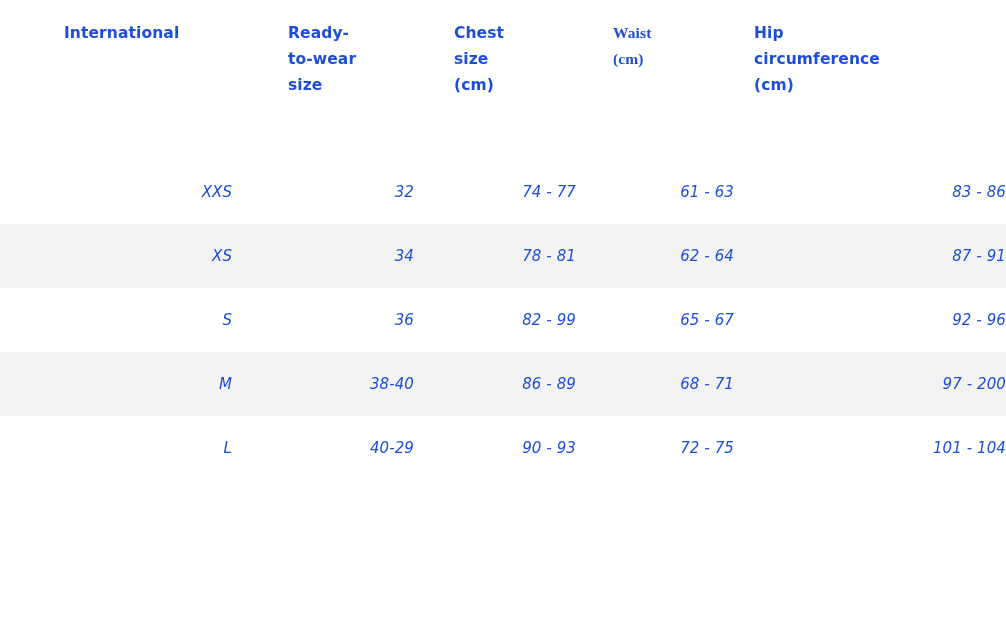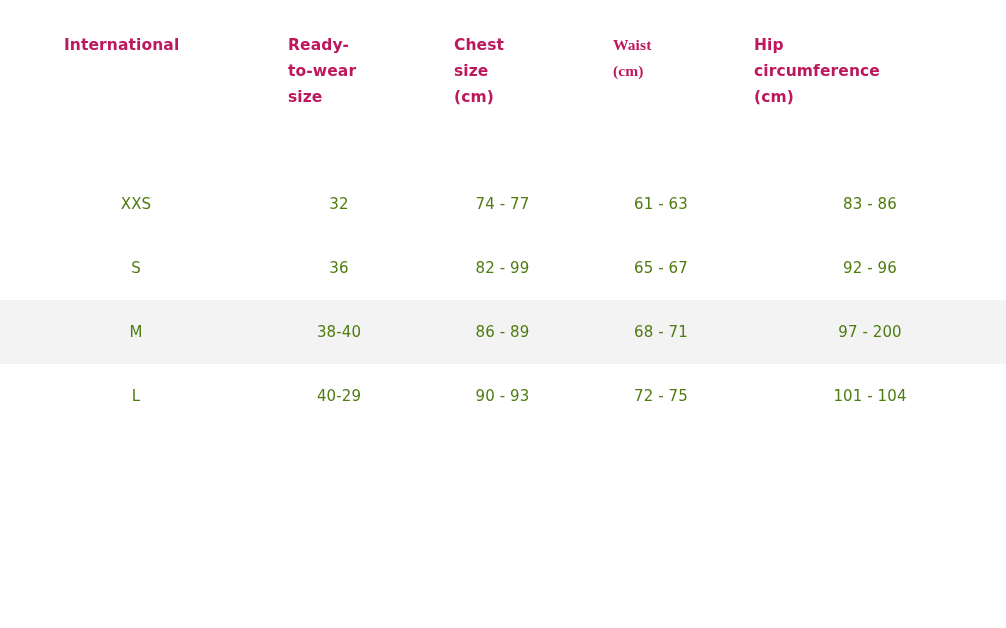--- a/index.html
+++ b/index.html
@@ -27,39 +27,40 @@
   table.size-table col.c2 { width: 162px; }
   table.size-table col.c3 { width: 158px; }
   table.size-table col.c4 { width: 272px; }
 
   thead th {
     text-align: left;
     vertical-align: top;
     font-weight: bold;
     font-size: 15.5px;
     line-height: 26px;
-    color: #be185d;
-    padding: 32px 10px 28px 0;
+    color: #1d4ed8;
+    padding: 20px 10px 28px 0;
     background: #ffffff;
     letter-spacing: 0.1px;
   }
   thead th.h0 { padding-left: 64px; }
   thead th.h1 { padding-left: 56px; }
   thead th.h2 { padding-left: 40px; }
   thead th.h3 { padding-left: 37px; font-family: Liberation Serif, serif; }
   thead th.h4 { padding-left: 20px; }
 
   tbody td {
-    text-align: center;
+    text-align: right;
     vertical-align: middle;
     font-size: 15px;
-    color: #4d7c0f;
+    color: #1d4ed8;
     height: 64px;
     padding: 0;
     letter-spacing: 0.1px;
+    font-style: italic;
   }
   tbody td.c0 { padding-left: 40px; }
   tbody td.c1 { padding-left: 32px; }
   tbody td.c2 { padding-left: 15px; }
   tbody td.c3 { padding-left: 12px; }
   tbody td.c4 { padding-left: 0px; margin-left: 48px; }
 
   tbody tr.alt td { background: #f3f3f3; }
   tbody tr.plain td { background: #ffffff; }
   tbody tr.spacer-row td {
@@ -113,20 +114,27 @@
         <td class="c3"></td>
         <td class="c4"></td>
       </tr>
       <tr class="plain">
         <td class="c0">XXS</td>
         <td class="c1">32</td>
         <td class="c2">74 - 77</td>
         <td class="c3">61 - 63</td>
         <td class="c4">83 - 86</td>
       </tr>
+      <tr class="alt">
+        <td class="c0">XS</td>
+        <td class="c1">34</td>
+        <td class="c2">78 - 81</td>
+        <td class="c3">62 - 64</td>
+        <td class="c4">87 - 91</td>
+      </tr>
       <tr class="plain">
         <td class="c0">S</td>
         <td class="c1">36</td>
         <td class="c2">82 - 99</td>
         <td class="c3">65 - 67</td>
         <td class="c4">92 - 96</td>
       </tr>
       <tr class="alt">
         <td class="c0">M</td>
         <td class="c1">38-40</td>

